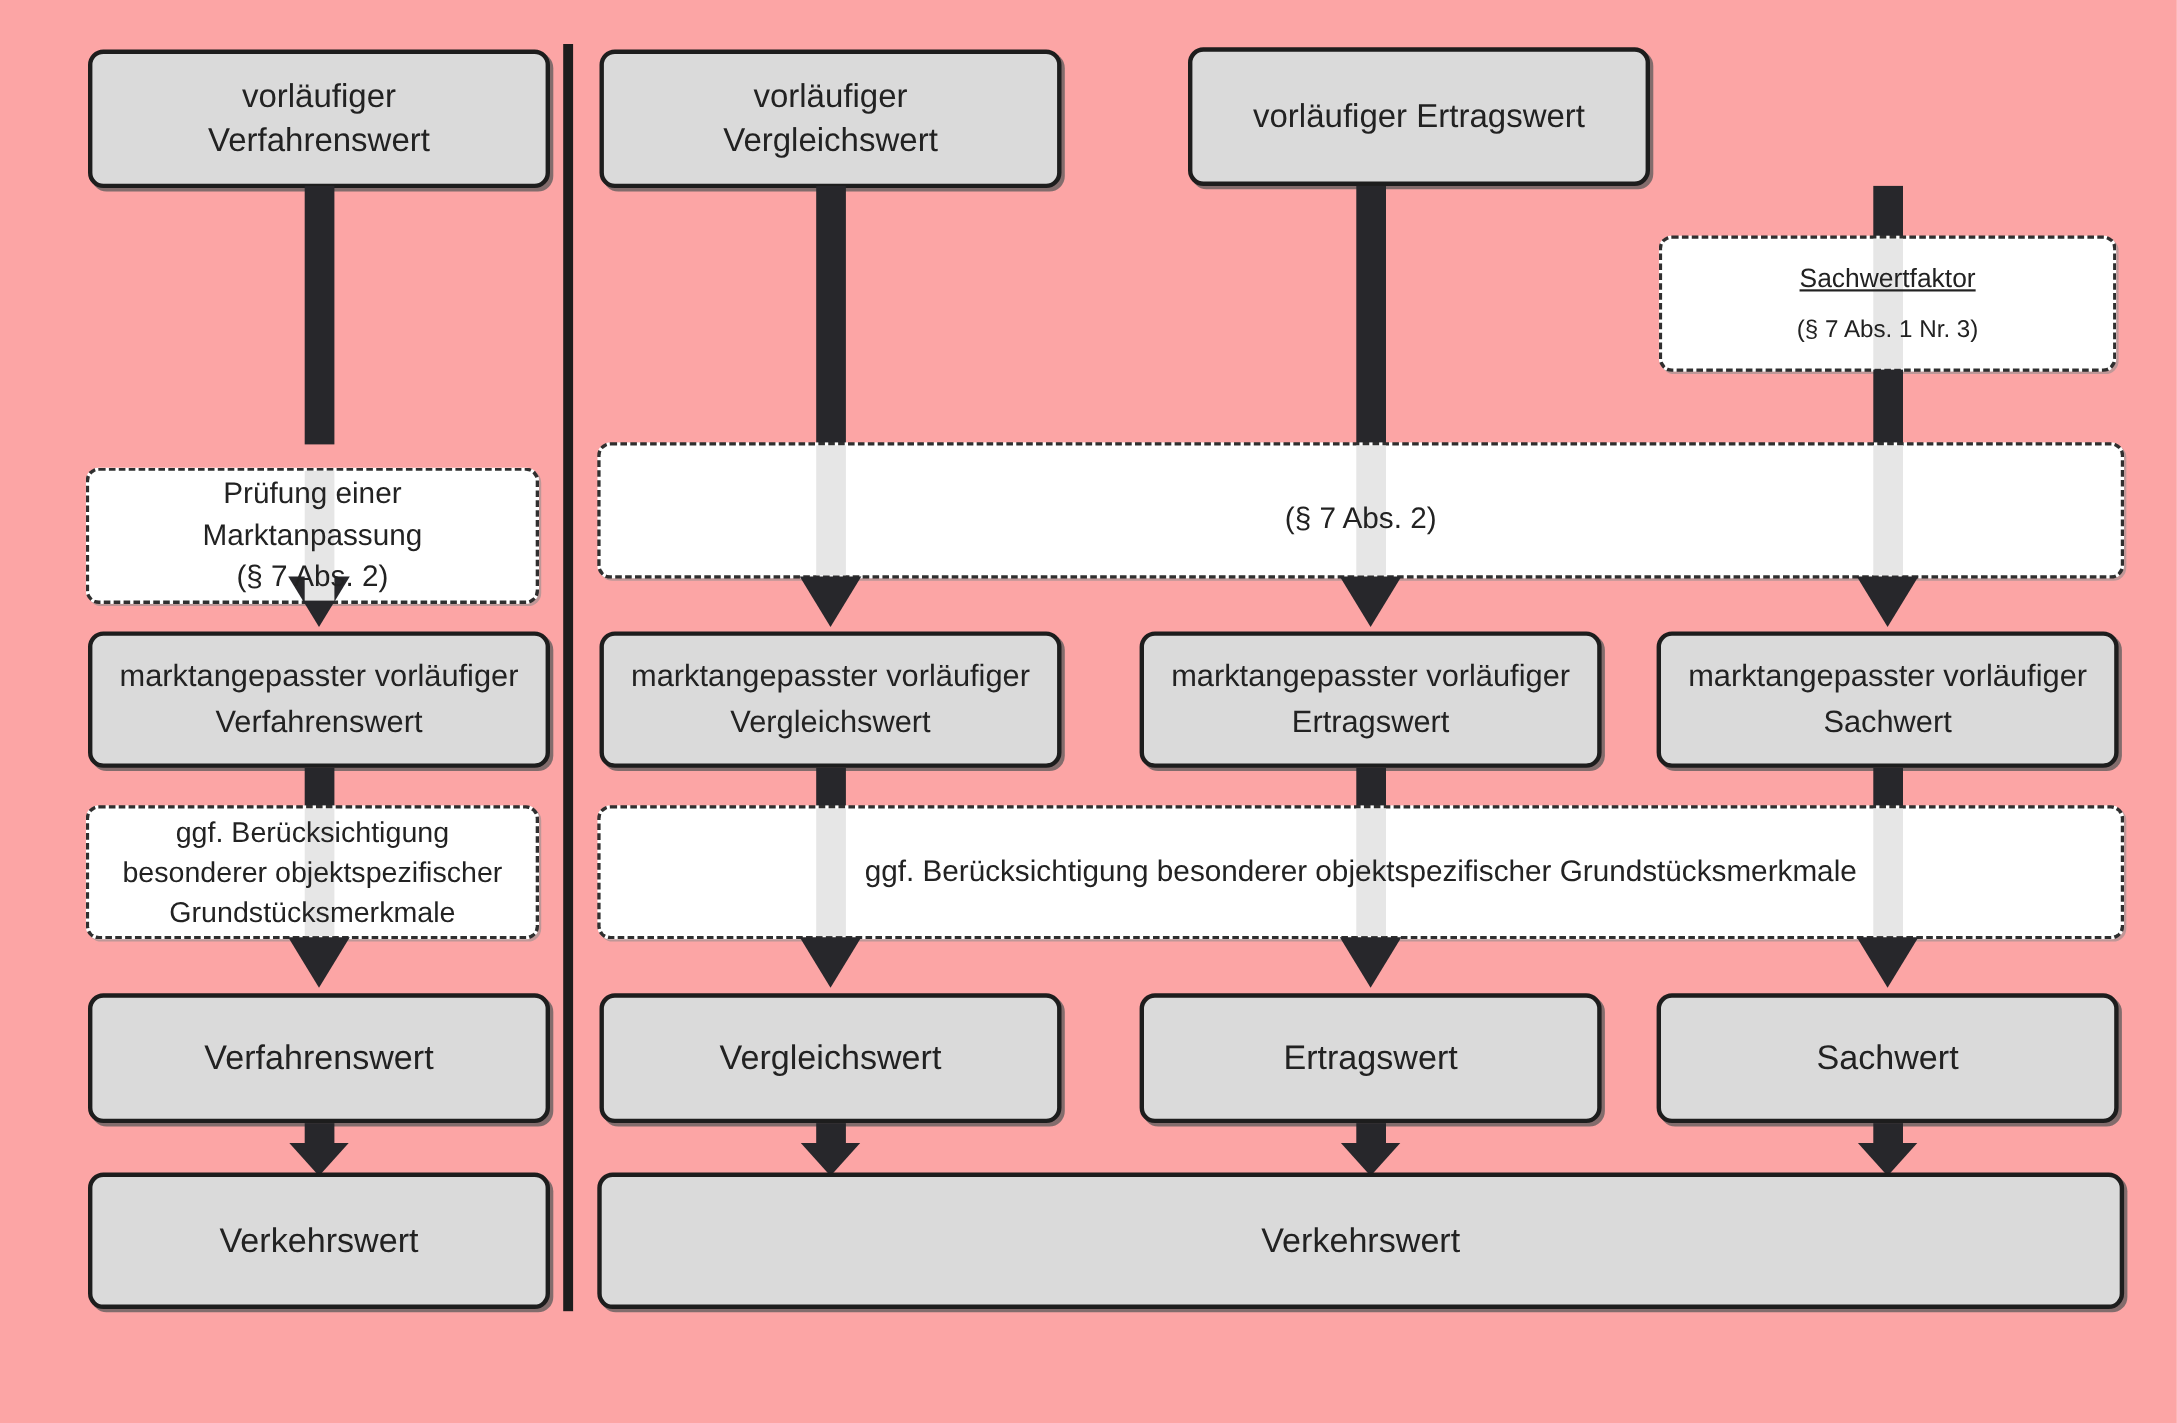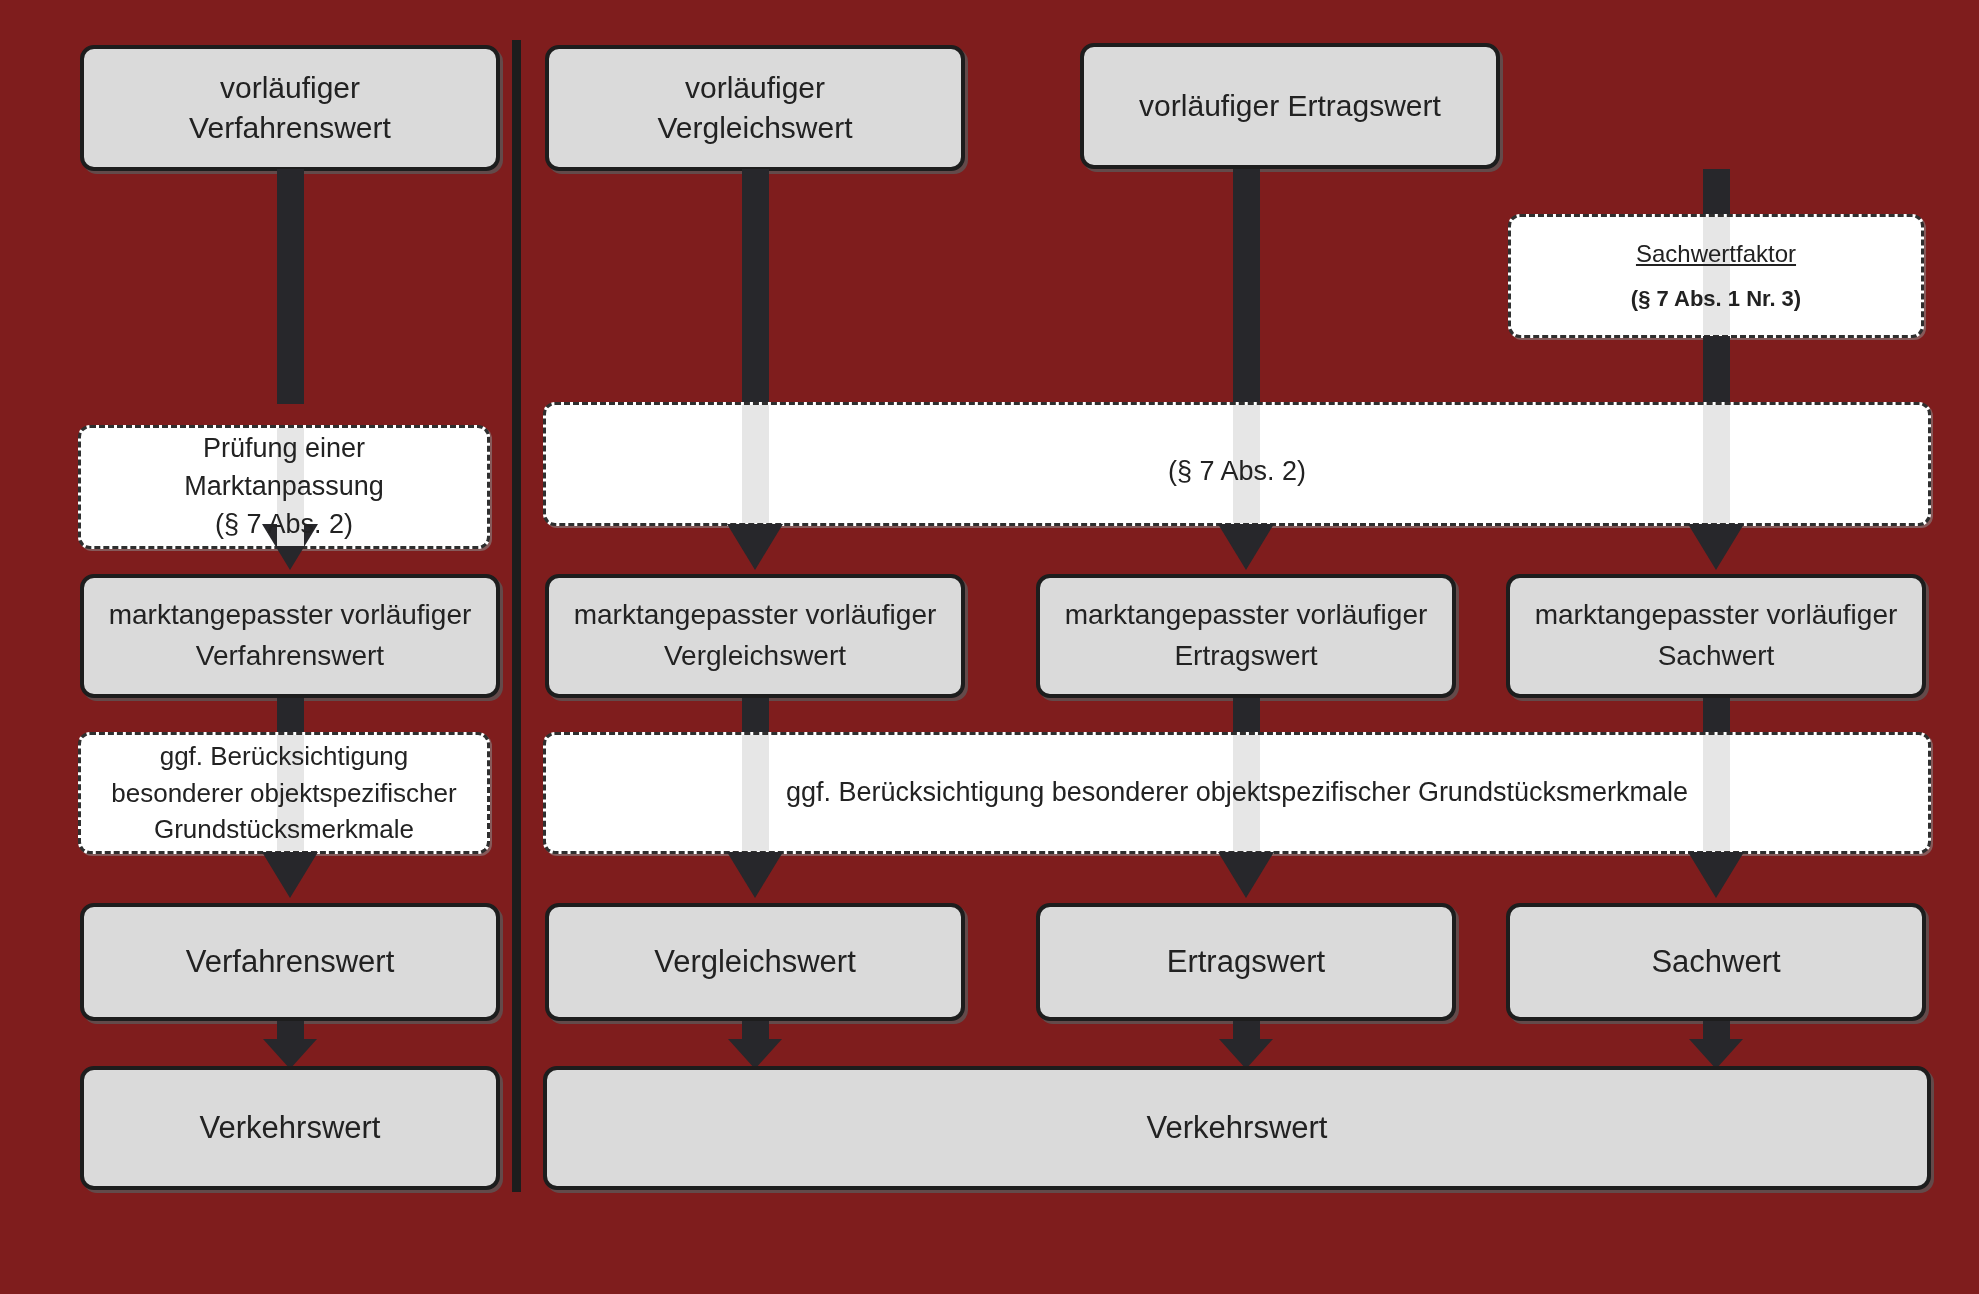--- a/index.html
+++ b/index.html
@@ -1,19 +1,19 @@
 <!DOCTYPE html>
 <html><head>
 <meta charset="utf-8">
 <style>
   html,body{margin:0;padding:0;background:#ffffff;}
   .stage{
     position:relative;
     width:1979px;height:1294px;
-    background:#7f1d1d;
+    background:#fca5a5;
     font-family:"Liberation Sans", sans-serif;
     color:#222222;
     overflow:hidden;
   }
   
   .box{
     position:absolute;
     background:#dadada;
     border:4px solid #1d1d1d;
     border-radius:14px;
@@ -48,21 +48,21 @@
     border-top:46px solid #27272b;
   }
   .head.small{
     border-left:27px solid transparent;
     border-right:27px solid transparent;
     border-top:30px solid #27272b;
   }
   .divider{position:absolute;background:#1d1d1d;}
   .gap1{margin-top:16px;}
   .swf-l1{font-size:24px;text-decoration:underline;}
-  .swf-l2{font-size:22px;margin-top:14px;font-weight:bold;}
+  .swf-l2{font-size:22px;margin-top:14px;}
 </style>
 </head>
 <body>
 
 <div class="stage">
 
   <div class="divider" style="left:512px;top:40px;width:9px;height:1152px;"></div>
 
   <div class="box" style="left:80px;top:45px;width:420px;height:126px;">
     <div class="lbl t-top">vorläufiger

